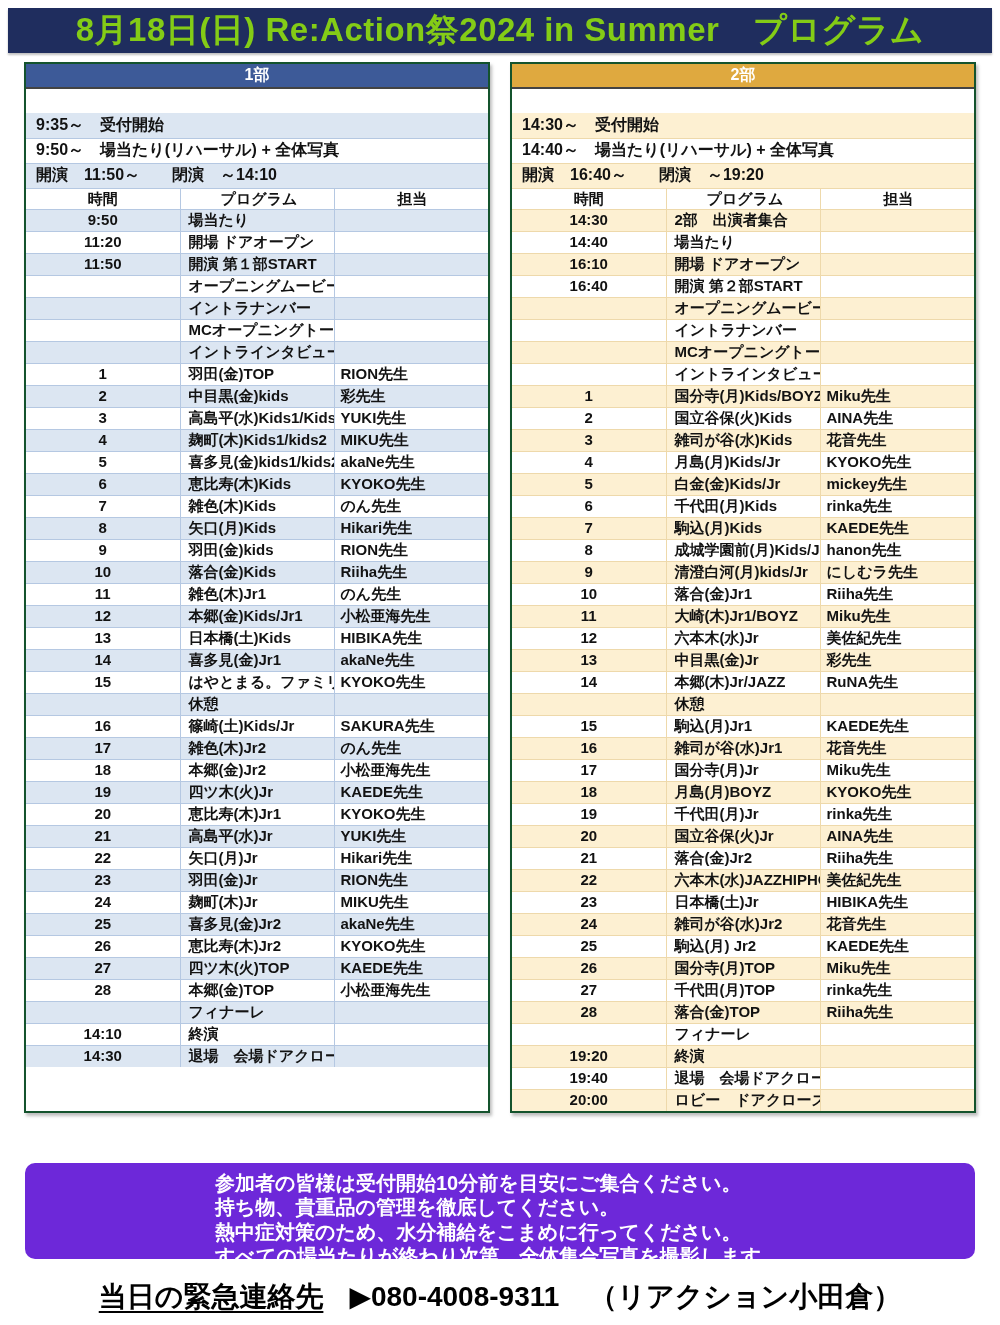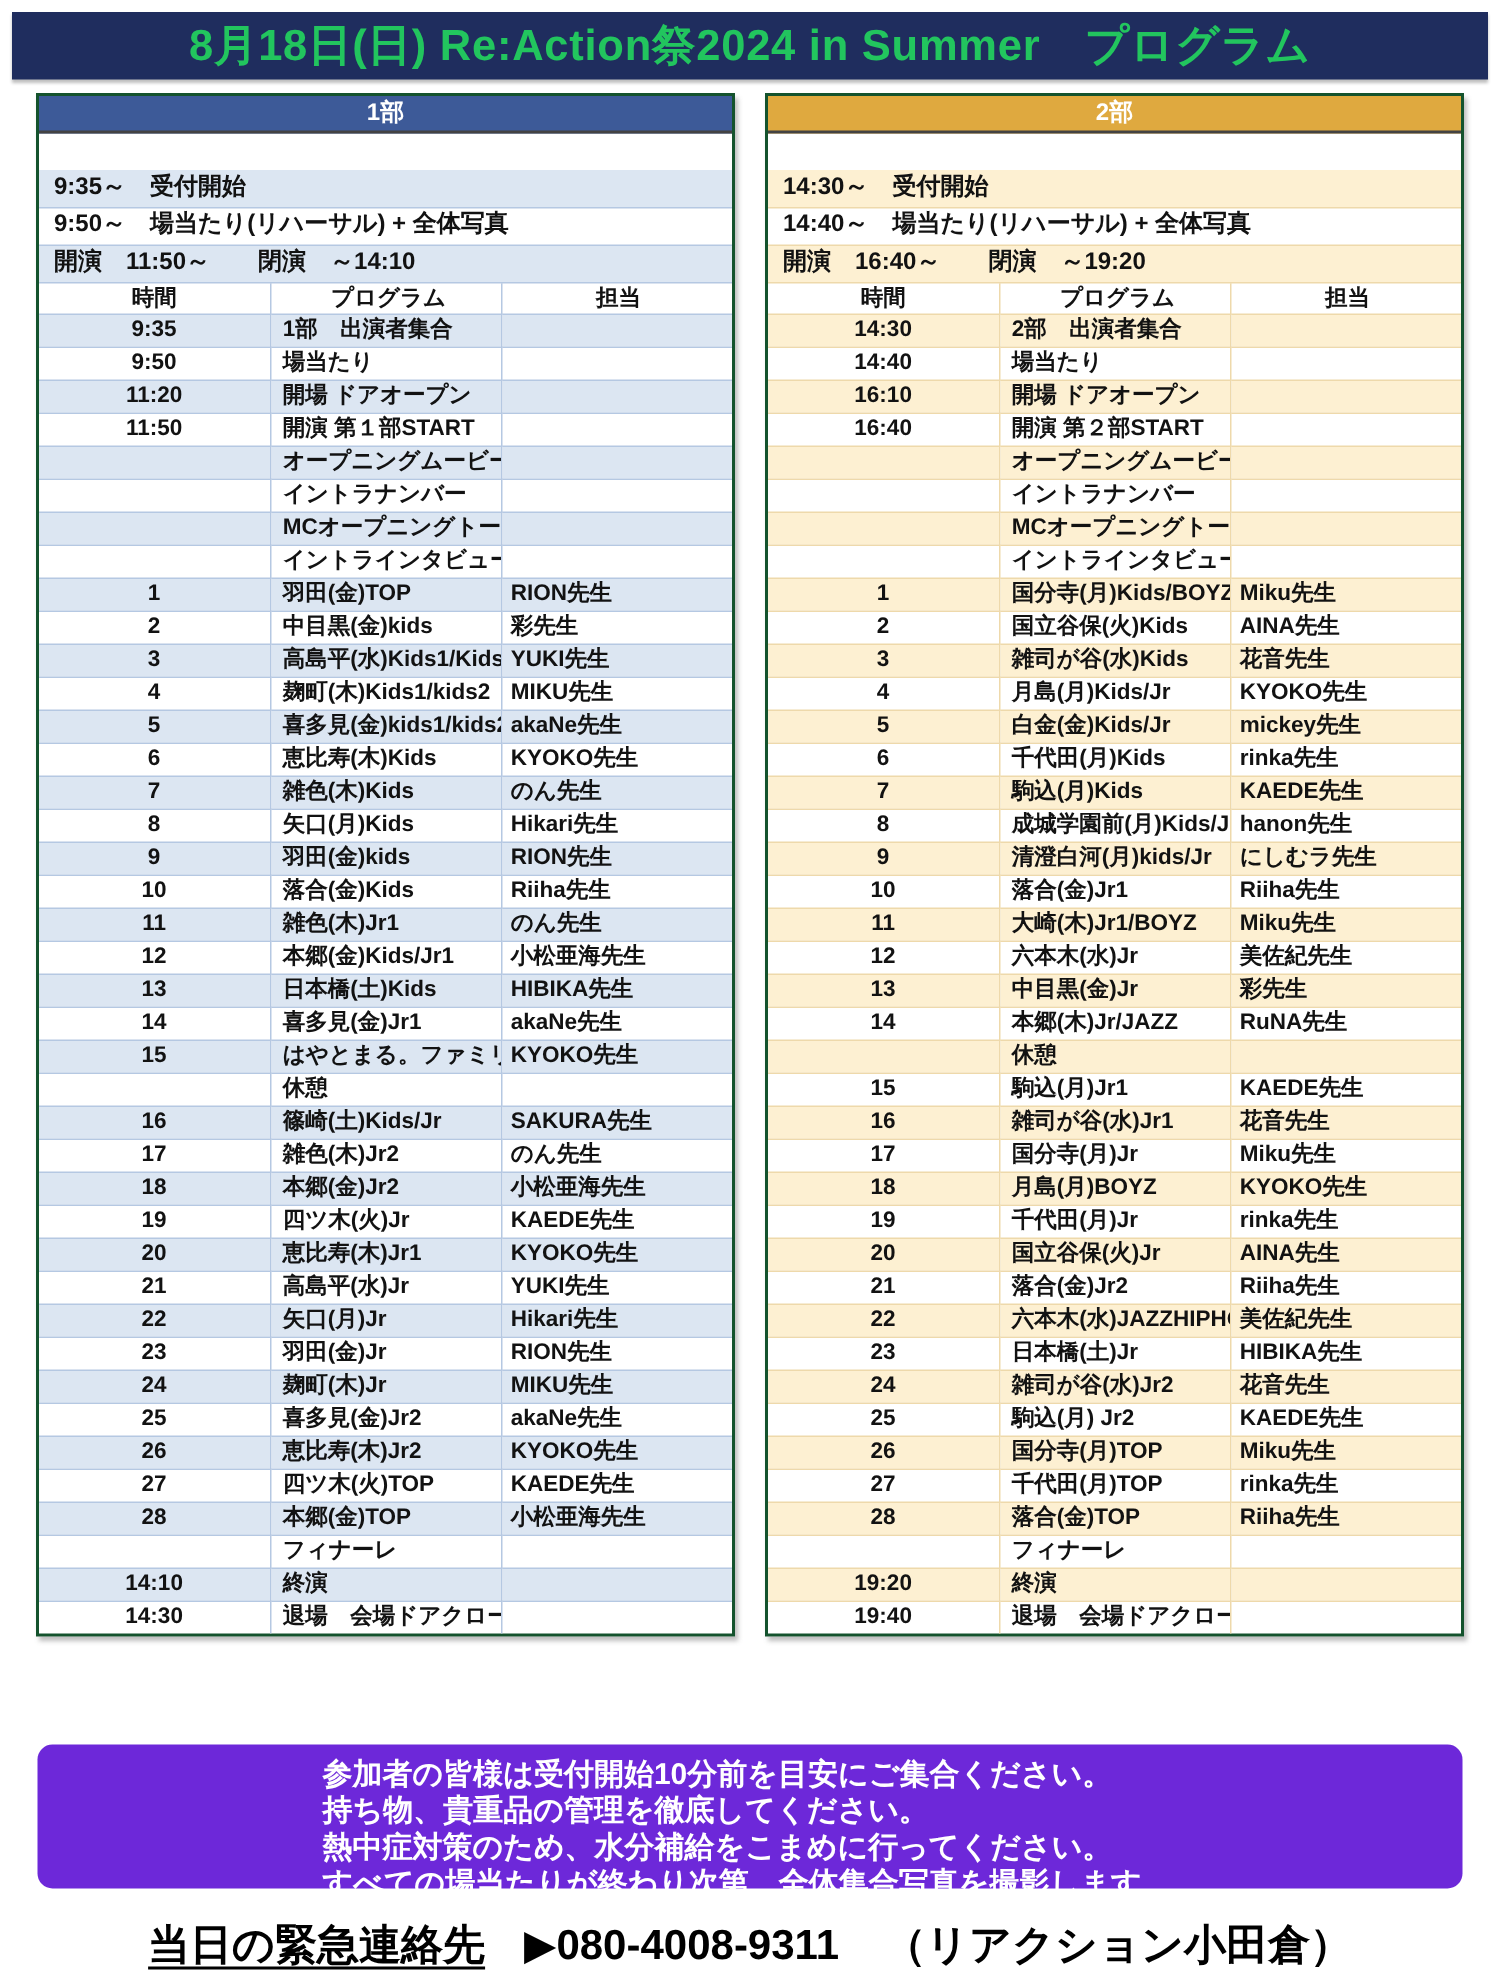--- a/index.html
+++ b/index.html
@@ -4,23 +4,23 @@
 <style>
   * { box-sizing: border-box; }
   html,body { margin:0; padding:0; }
   body {
     width:1000px; height:1325px; position:relative; background:#ffffff;
     font-family:"Liberation Sans","DejaVu Sans",sans-serif;
     font-weight:bold; color:#111;
   }
   .title-bar {
     position:absolute; left:8px; top:8px; width:984px; height:45px;
-    background:#1f2d5e; color:#22c55e;
+    background:#1f2d5e; color:#84cc16;
     display:flex; align-items:center; justify-content:center;
-    font-size:29px; letter-spacing:.5px;
+    font-size:33px; letter-spacing:.5px;
     box-shadow:0 2px 2px rgba(0,0,0,.25);
   }
   .tables {
     position:absolute; top:62px; left:24px; width:952px;
     display:flex; justify-content:space-between;
   }
   .sched {
     width:466px; border:2px solid #14532d; background:#fff;
     box-shadow:2px 3px 3px rgba(110,110,110,.45);
   }
@@ -75,25 +75,20 @@
           </tr>
           <tr>
             <td colspan="3" class="info">開演　11:50～　　閉演　～14:10</td>
           </tr>
           <tr>
             <td class="colhead c0">時間</td>
             <td class="colhead c1">プログラム</td>
             <td class="colhead c2">担当</td>
           </tr>
           <tr>
-            <td class="c0">9:35</td>
-            <td class="c1">1部　出演者集合</td>
-            <td class="c2"></td>
-          </tr>
-          <tr>
             <td class="c0">9:50</td>
             <td class="c1">場当たり</td>
             <td class="c2"></td>
           </tr>
           <tr>
             <td class="c0">11:20</td>
             <td class="c1">開場 ドアオープン</td>
             <td class="c2"></td>
           </tr>
           <tr>
@@ -493,20 +488,25 @@
             <td class="c2"></td>
           </tr>
           <tr>
             <td class="c0">19:20</td>
             <td class="c1">終演</td>
             <td class="c2"></td>
           </tr>
           <tr>
             <td class="c0">19:40</td>
             <td class="c1">退場　会場ドアクローズ</td>
+            <td class="c2"></td>
+          </tr>
+          <tr>
+            <td class="c0">20:00</td>
+            <td class="c1">ロビー　ドアクローズ</td>
             <td class="c2"></td>
           </tr>
         </tbody>
       </table>
   </div>
 </div>
 
 <div class="notice">
   <div class="notice-inner">
     <div>参加者の皆様は受付開始10分前を目安にご集合ください。</div>

